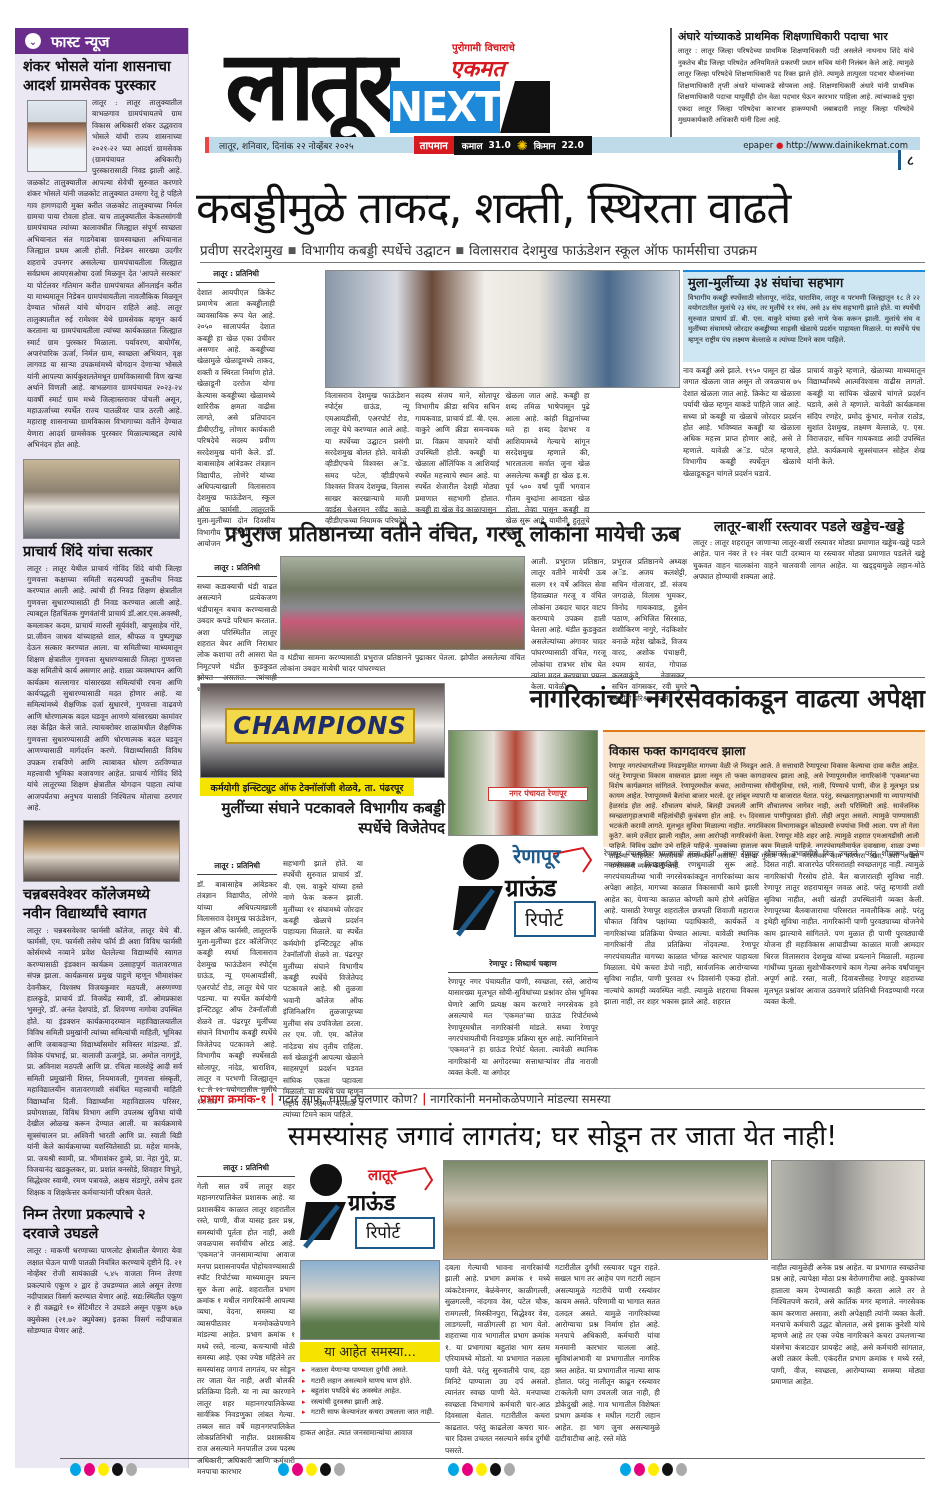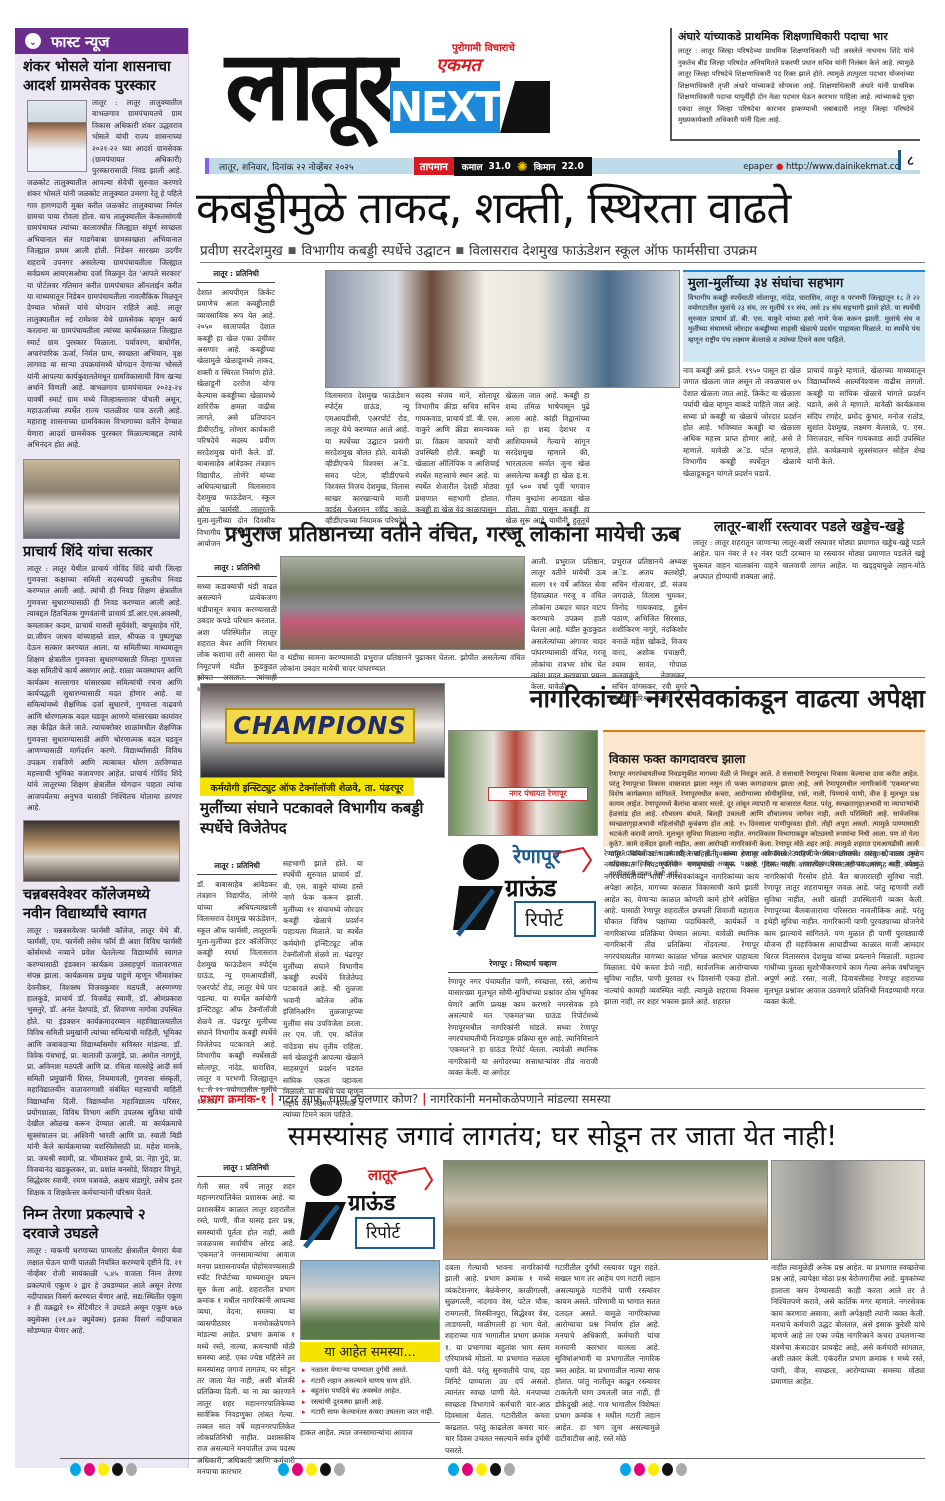--- a/index.html
+++ b/index.html
@@ -10,27 +10,27 @@
 .photo{background:linear-gradient(135deg,#9aa6b0,#c9c2b4 40%,#7d8b76 70%,#5a6470);border:1px solid #888}
 
 #sidebar{left:15px;top:28px;width:174px;height:1440px;background:#ebe7f3;border-right:1px solid #d0cade}
 #fast-head{height:26px;background:#6a2d8b;color:#fff;display:flex;align-items:center;padding-left:10px;font-weight:bold;font-size:15px;gap:10px}
 #fast-head .ic{width:16px;height:16px;border-radius:50%;background:#fff;color:#6a2d8b;font-size:10px;display:flex;align-items:center;justify-content:center}
 .side-h{font-family:"DejaVu Sans",sans-serif;font-weight:bold;font-size:14.5px;line-height:19px;color:#111;padding:3px 8px 0 8px}
 .side-txt{padding:2px 6px 4px 12px}
 
 #logo-latur{left:225px;top:36px;font-size:96px;font-weight:bold;letter-spacing:-6px;color:#111;line-height:100px;font-family:"DejaVu Sans",sans-serif}
 #logo-lokmat-tag{left:452px;top:40px;color:#d71920;font-size:10px;font-weight:bold}
-#logo-lokmat{left:436px;top:52px;color:#d71920;font-size:18px;font-weight:bold;font-style:italic}
+#logo-lokmat{left:450px;top:52px;color:#d71920;font-size:22px;font-weight:bold;font-style:italic}
 #logo-next{left:390px;top:81px;width:160px;height:52px;display:flex}
 #logo-next .a{background:#1e88d9;color:#fff;font-size:40px;font-weight:bold;width:110px;display:flex;align-items:center;justify-content:center;letter-spacing:-2px}
 #logo-next .b{background:#111;color:#fff;font-size:40px;font-weight:bold;width:50px;display:flex;align-items:center;justify-content:center;clip-path:polygon(30% 0,100% 0,100% 100%,0 100%)}
 #top-right{left:670px;top:28px;width:250px;height:113px;border-left:2px solid #555;border-bottom:2px solid #555;padding:2px 6px}
 #top-right h3{font-size:11px;line-height:14px;margin-bottom:2px}
-#date-bar{left:205px;top:158px;width:715px;height:16px;background:#bfdae8;border-left:4px solid #8b5cf6;display:flex;align-items:center;font-size:9px;padding-left:10px}
+#date-bar{left:205px;top:137px;width:715px;height:16px;background:#bfdae8;border-left:4px solid #ef4444;display:flex;align-items:center;font-size:9px;padding-left:10px}
 #date-bar .temp-label{background:#d71920;color:#fff;font-weight:bold;padding:2px 6px;margin-left:60px;font-size:10px}
 #date-bar .temp{background:#111;color:#fff;padding:2px 8px;display:flex;gap:6px;font-weight:bold;align-items:center}
 #date-bar .sun{color:#f5c400;font-size:13px}
 #date-bar .ep{margin-left:auto;margin-right:12px;font-size:8.5px}
 #page-no{left:898px;top:150px;width:22px;height:20px;background:#fff;border-left:3px solid #1e5a8a;font-size:13px;font-weight:bold;display:flex;align-items:center;justify-content:center}
 
 #main-h{left:196px;top:180px;width:730px;font-size:44px;font-weight:normal;line-height:56px;letter-spacing:-1px;white-space:nowrap;color:#111}
 #main-sub{left:200px;top:241px;width:725px;font-size:13.5px;line-height:18px;color:#333;white-space:nowrap;border-bottom:1px solid #777;padding-bottom:3px}
 #main-sub .sq{color:#555;font-size:9px;margin:0 5px;vertical-align:2px}
 
@@ -48,28 +48,28 @@
 #p-photo{left:280px;top:556px;width:245px;height:94px}
 #p-cap{left:280px;top:652px;width:245px}
 #p-c3{left:531px;top:556px;width:75px}
 #p-c4{left:612px;top:556px;width:75px}
 #latur-barshi{left:693px;top:518px;width:232px}
 #latur-barshi h3{font-size:14px;line-height:17px;text-align:center;margin-bottom:2px}
 
 #ch-photo{left:200px;top:683px;width:245px;height:95px}
 #ch-banner{left:225px;top:708px;width:190px;height:36px;background:#f3d94a;border:2px solid #b88f18;font-size:24px;font-style:italic;font-weight:bold;color:#1f2d6b;display:flex;align-items:center;justify-content:center;letter-spacing:1px}
 #ch-cap{left:200px;top:778px;width:214px;height:18px;background:#f7e300;color:#1a1a1a;font-size:9.5px;font-weight:bold;display:flex;align-items:center;justify-content:center;white-space:nowrap}
-#ch-h{left:200px;top:798px;width:245px;font-size:15px;line-height:20px;text-align:left;font-weight:bold}
+#ch-h{left:200px;top:798px;width:245px;font-size:15px;line-height:20px;text-align:right;font-weight:bold}
 #ch-c1{left:197px;top:858px;width:80px}
 #ch-c2{left:283px;top:858px;width:80px}
 
 #n-h{left:450px;top:683px;width:475px;font-size:25px;font-weight:bold;line-height:32px;white-space:nowrap;text-align:right}
 #n-photo{left:448px;top:730px;width:150px;height:106px}
 #n-sign{left:488px;top:787px;width:100px;height:14px;background:#fff;border:1px solid #c33;font-size:8px;color:#c33;font-weight:bold;text-align:center;line-height:12px}
-#n-box{left:603px;top:730px;width:322px;height:117px;background:#fbe7cf;border-top:2px solid #e07a16;padding:20px 6px}
+#n-box{left:603px;top:730px;width:322px;height:117px;background:#fbe7cf;border-top:2px solid #e07a16;padding:12px 6px}
 #n-box h4{font-size:12px;line-height:15px;margin-bottom:2px}
 #n-box .txt{font-family:"DejaVu Sans",sans-serif;font-size:6.8px;line-height:10px}
 #gr-badge{left:453px;top:840px;width:150px;height:112px}
 #n-byline{left:448px;top:956px;width:150px}
 #n-c1{left:448px;top:976px;width:150px}
 #n-c2{left:604px;top:848px;width:155px}
 #n-c3{left:764px;top:848px;width:160px}
 
 #strip{left:197px;top:1088px;width:728px;border-top:1px solid #999;border-bottom:1px solid #444;font-size:11.5px;line-height:18px;white-space:nowrap;color:#333;padding:1px 3px}
 #strip .red{color:#d71920;font-weight:bold}

